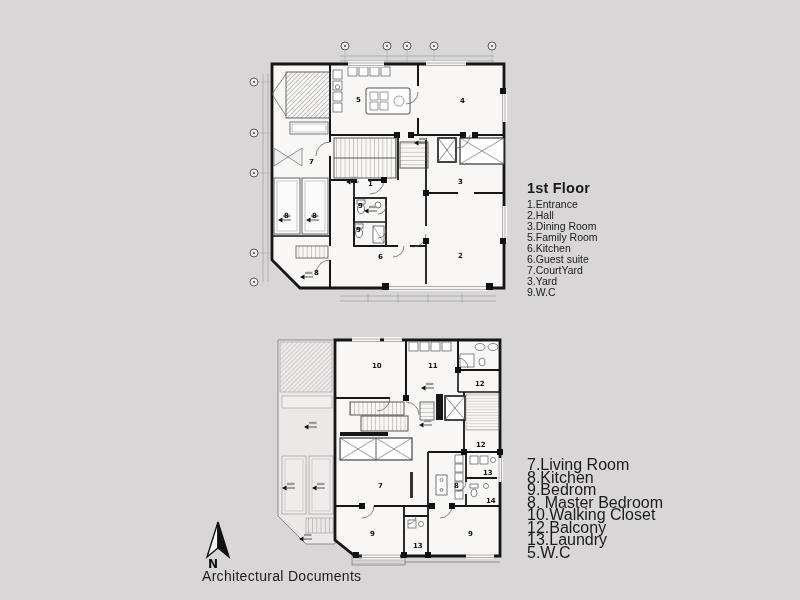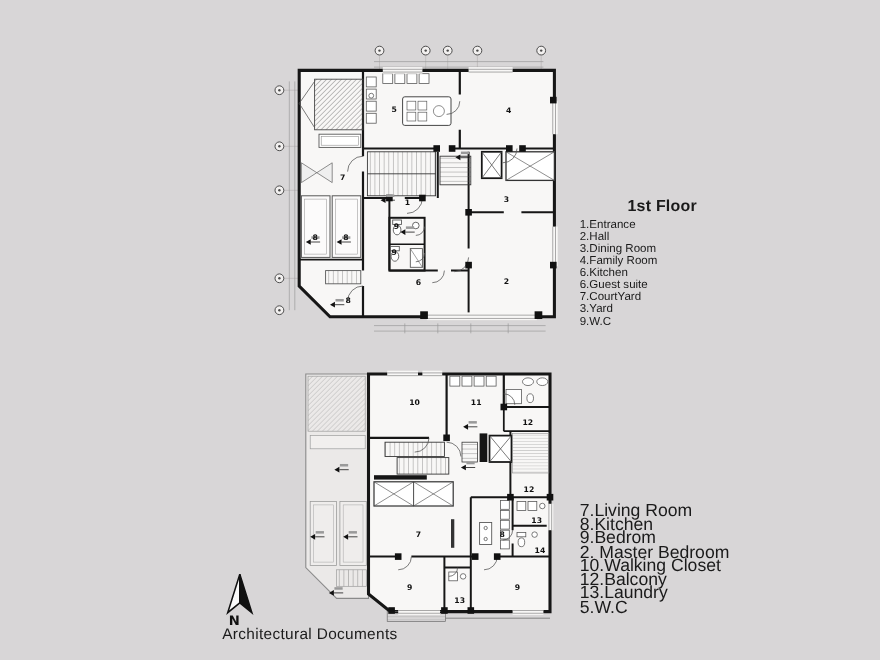--- a/index.html
+++ b/index.html
@@ -3,21 +3,21 @@
 <meta charset="utf-8">
 <style>
   html,body{margin:0;padding:0;}
   .canvas{position:relative;width:800px;height:600px;background:#d8d6d7;overflow:hidden;
           font-family:"Liberation Sans", sans-serif;color:#1a1a1a;}
   .abs{position:absolute;}
   svg{display:block;}
   svg text{font-family:"DejaVu Sans", sans-serif;font-weight:bold;fill:#111;}
   .room-num{font-size:7px;}
   .legend{position:absolute;width:150px;}
-  .legend h3{margin:0 0 3px 0;font-size:14.5px;font-weight:bold;letter-spacing:0.2px;text-align:center;}
+  .legend h3{margin:0 0 3px 0;font-size:14.5px;font-weight:bold;letter-spacing:0.2px;}
   .legend .li{font-weight:normal;white-space:nowrap;}
   #legend1 .li{font-size:10.5px;line-height:11px;}
   #legend2 .li{font-size:16px;line-height:12.5px;}
   .doc-title{position:absolute;left:202px;top:568px;font-size:14px;color:#1b1b1b;
              letter-spacing:0.3px;}
 </style>
 </head>
 <body>
 
 <div class="canvas">
@@ -361,33 +361,33 @@
     <text class="room-num" x="104" y="208">9</text>
     <text class="room-num" x="202" y="208">9</text>
     <text class="room-num" x="147" y="220">13</text>
   </svg>
 
   <div id="legend1" class="legend" style="left:527px;top:180px">
     <h3>1st Floor</h3>
     <div class="li">1.Entrance</div>
     <div class="li">2.Hall</div>
     <div class="li">3.Dining Room</div>
-    <div class="li">4.Family Room</div>
+    <div class="li">5.Family Room</div>
     <div class="li">6.Kitchen</div>
     <div class="li">6.Guest suite</div>
     <div class="li">7.CourtYard</div>
     <div class="li">3.Yard</div>
     <div class="li">9.W.C</div>
   </div>
 
   <div id="legend2" class="legend" style="left:527px;top:459px">
     <div class="li">7.Living Room</div>
     <div class="li">8.Kitchen</div>
     <div class="li">9.Bedrom</div>
-    <div class="li">2. Master Bedroom</div>
+    <div class="li">8. Master Bedroom</div>
     <div class="li">10.Walking Closet</div>
     <div class="li">12.Balcony</div>
     <div class="li">13.Laundry</div>
     <div class="li">5.W.C</div>
   </div>
 
   <svg class="abs" style="left:198px;top:520px" width="40" height="50" viewBox="0 0 40 50">
     <polygon points="20,2 9,37 20,28" fill="#fbfbfb" stroke="#111" stroke-width="1.4"></polygon>
     <polygon points="20,2 31,37 20,28" fill="#111" stroke="#111" stroke-width="1.4"></polygon>
     <text x="10" y="48" font-size="12">N</text>

